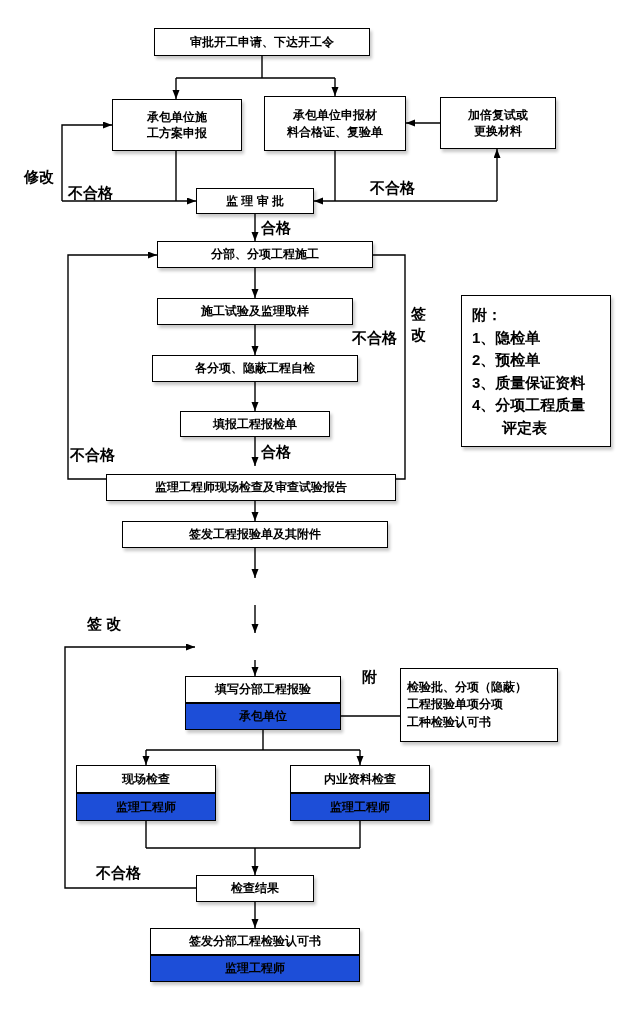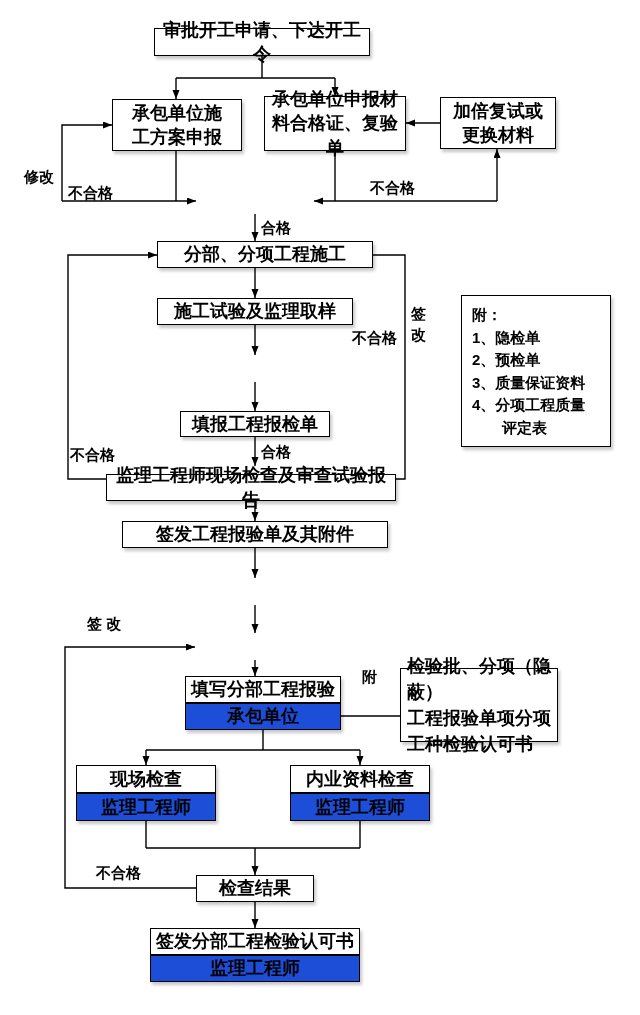--- a/index.html
+++ b/index.html
@@ -5,21 +5,21 @@
   * { margin:0; padding:0; box-sizing:border-box; }
   html,body { background:#ffffff; }
   .canvas {
     position:relative; width:640px; height:1015px; background:#ffffff;
     font-family:"Liberation Sans","DejaVu Sans",sans-serif;
     font-weight:bold; color:#000;
   }
   .node {
     position:absolute; border:1.5px solid #000; background:#ffffff;
     display:flex; align-items:center; justify-content:center;
-    text-align:center; font-size:18px; line-height:1.35;
+    text-align:center; font-size:12px; line-height:1.35;
     white-space:pre-line; padding:1px 2px;
     box-shadow:2px 3px 3px rgba(0,0,0,0.22);
   }
   .gray { background:#1d4ed8; }
   .left { justify-content:flex-start; text-align:left; padding:4px 6px; line-height:1.45;font-family:Liberation Serif, serif; }
   .notes {
     position:absolute; border:1.5px solid #000; background:#ffffff;
     font-size:15px; line-height:1.5; padding:8px 10px;
     white-space:pre-wrap; box-shadow:2px 3px 3px rgba(0,0,0,0.22);
   }
@@ -83,25 +83,27 @@
 
   <div class="node" style="left:112px;top:99px;width:130px;height:52px">承包单位施
 工方案申报</div>
 
   <div class="node" style="left:264px;top:96px;width:142px;height:55px">承包单位申报材
 料合格证、复验单</div>
 
   <div class="node" style="left:440px;top:97px;width:116px;height:52px">加倍复试或
 更换材料</div>
 
+  <div class="node" style="left:196px;top:188px;width:118px;height:26px">监 理 审 批</div>
 
   <div class="node" style="left:157px;top:241px;width:216px;height:27px">分部、分项工程施工</div>
 
   <div class="node" style="left:157px;top:298px;width:196px;height:27px">施工试验及监理取样</div>
 
+  <div class="node" style="left:152px;top:355px;width:206px;height:27px">各分项、隐蔽工程自检</div>
 
   <div class="node" style="left:180px;top:411px;width:150px;height:26px">填报工程报检单</div>
 
   <div class="node" style="left:106px;top:474px;width:290px;height:27px">监理工程师现场检查及审查试验报告</div>
 
   <div class="node" style="left:122px;top:521px;width:266px;height:27px">签发工程报验单及其附件</div>
 
 
 
   <div class="node" style="left:185px;top:676px;width:156px;height:27px">填写分部工程报验</div>

